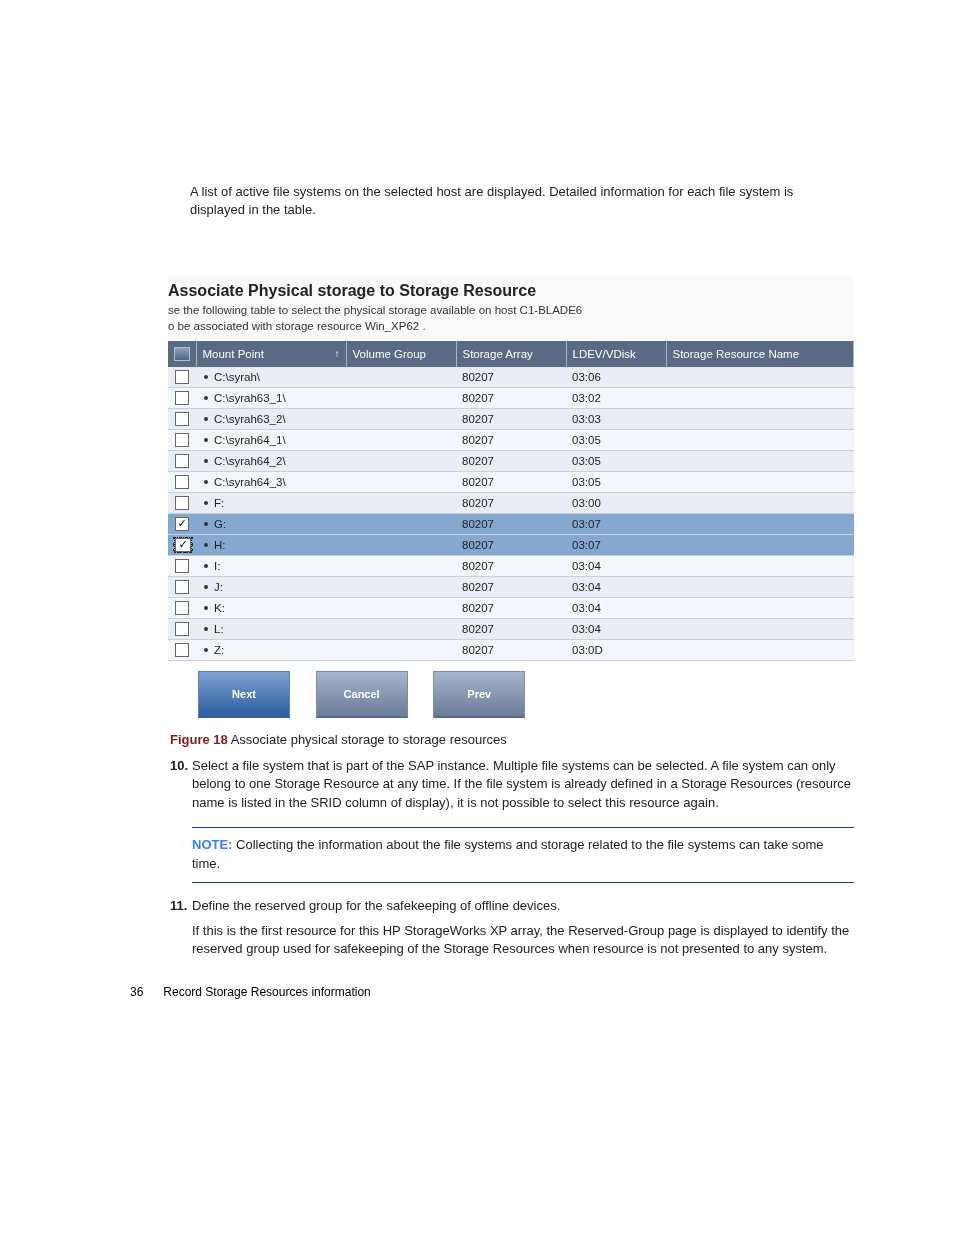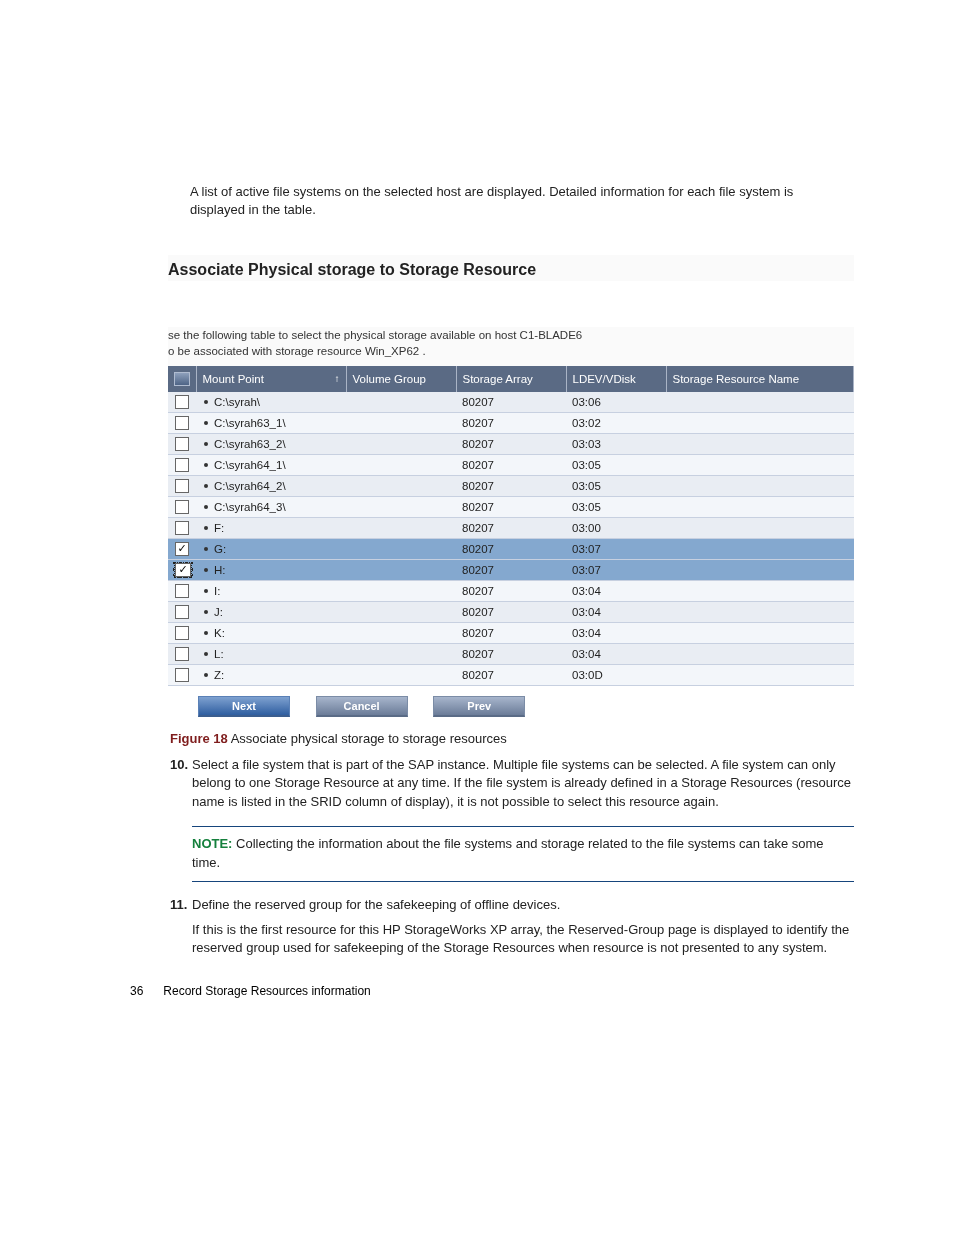--- a/index.html
+++ b/index.html
@@ -12,41 +12,40 @@
     width: 954px;
   }
   .page {
     padding: 170px 100px 60px 170px;
     box-sizing: border-box;
   }
   .intro {
     margin-left: 20px;
     margin-right: 20px;
     line-height: 1.4;
-    margin-bottom: 36px;
+    margin-bottom: 57px;
   }
   .screenshot {
     margin-left: -2px;
     margin-bottom: 10px;
     font-family: Arial, sans-serif;
   }
   .screenshot-title {
     font-size: 16px;
     font-weight: bold;
     color: #222;
     padding: 6px 0 2px 0;
     background: #fafafa;
   }
   .screenshot-sub {
     font-size: 11.5px;
     color: #333;
     background: #fafafa;
     padding-bottom: 6px;
     line-height: 1.4;
-    margin-top: 46px;
   }
   table.storage {
     border-collapse: collapse;
     width: 100%;
     font-size: 11.5px;
     table-layout: fixed;
   }
   table.storage thead th {
     background: #5a6a84;
     color: #fff;
@@ -107,21 +106,21 @@
     margin: 0 6px 2px 2px;
   }
   .btn-row { padding: 10px 0 4px 30px; background: #fff; }
   .btn {
     display: inline-block;
     min-width: 90px;
     text-align: center;
     font-size: 11px;
     font-weight: bold;
     color: #fff;
-    padding: 3px 0;
+    padding: 16px 0;
     margin-right: 22px;
     background: linear-gradient(#7ea1d0,#2f5ea0);
     border: 1px solid #5a80b6;
     border-bottom: 2px solid #3b5d8e;
     cursor: pointer;
   }
   .btn.grey {
     background: linear-gradient(#a7b5cc,#6b7c98);
     border: 1px solid #7b8ca6;
     border-bottom: 2px solid #5a6b86;
@@ -131,21 +130,21 @@
   .step { display: flex; margin-bottom: 8px; line-height: 1.45; }
   .step .num { font-weight: bold; min-width: 22px; }
   .step .txt { flex: 1; }
   .note {
     margin: 14px 0 14px 22px;
     border-top: 1px solid #16457c;
     border-bottom: 1px solid #16457c;
     padding: 8px 0;
     line-height: 1.45;
   }
-  .note b { color: #15803d; }
+  .note b { color: #3b82f6; }
   .subtxt { margin-left: 22px; line-height: 1.45; margin-top: 4px; }
   .footer {
     position: relative;
     margin-top: 26px;
     margin-left: -40px;
     font-size: 12px;
     color: #000000;
   }
   .footer .pg { display: inline-block; width: 30px; }
 </style>

